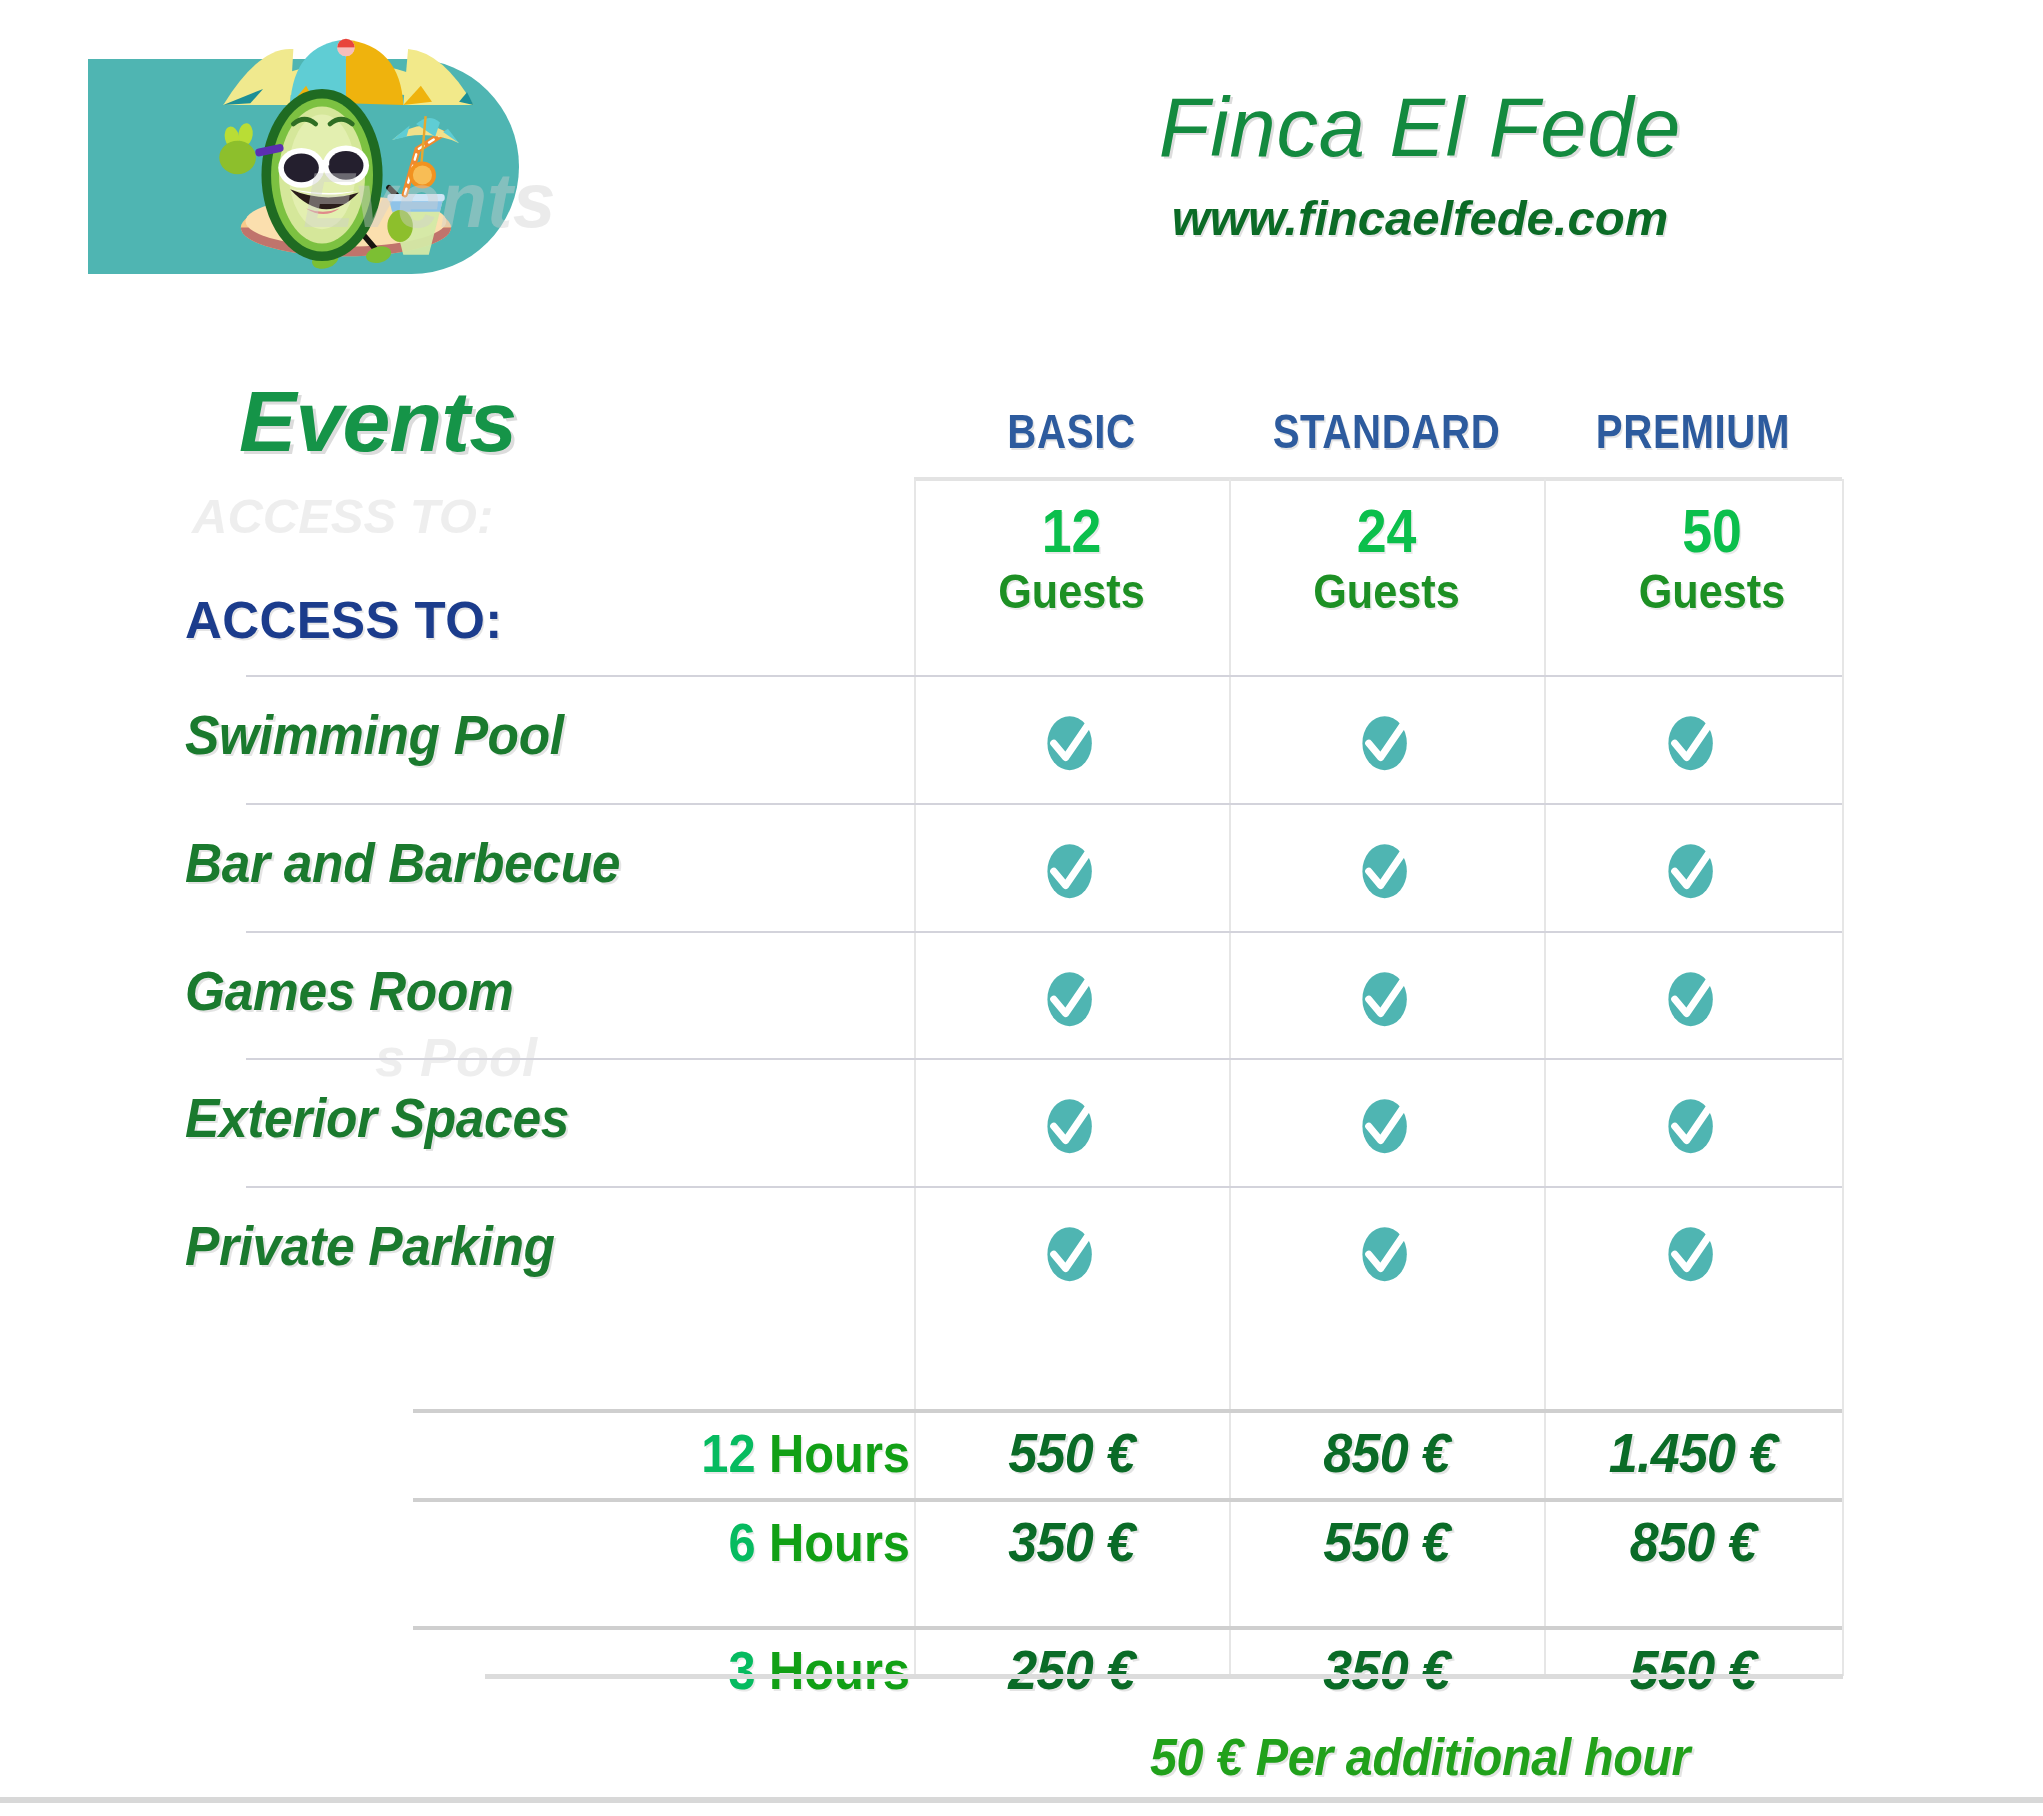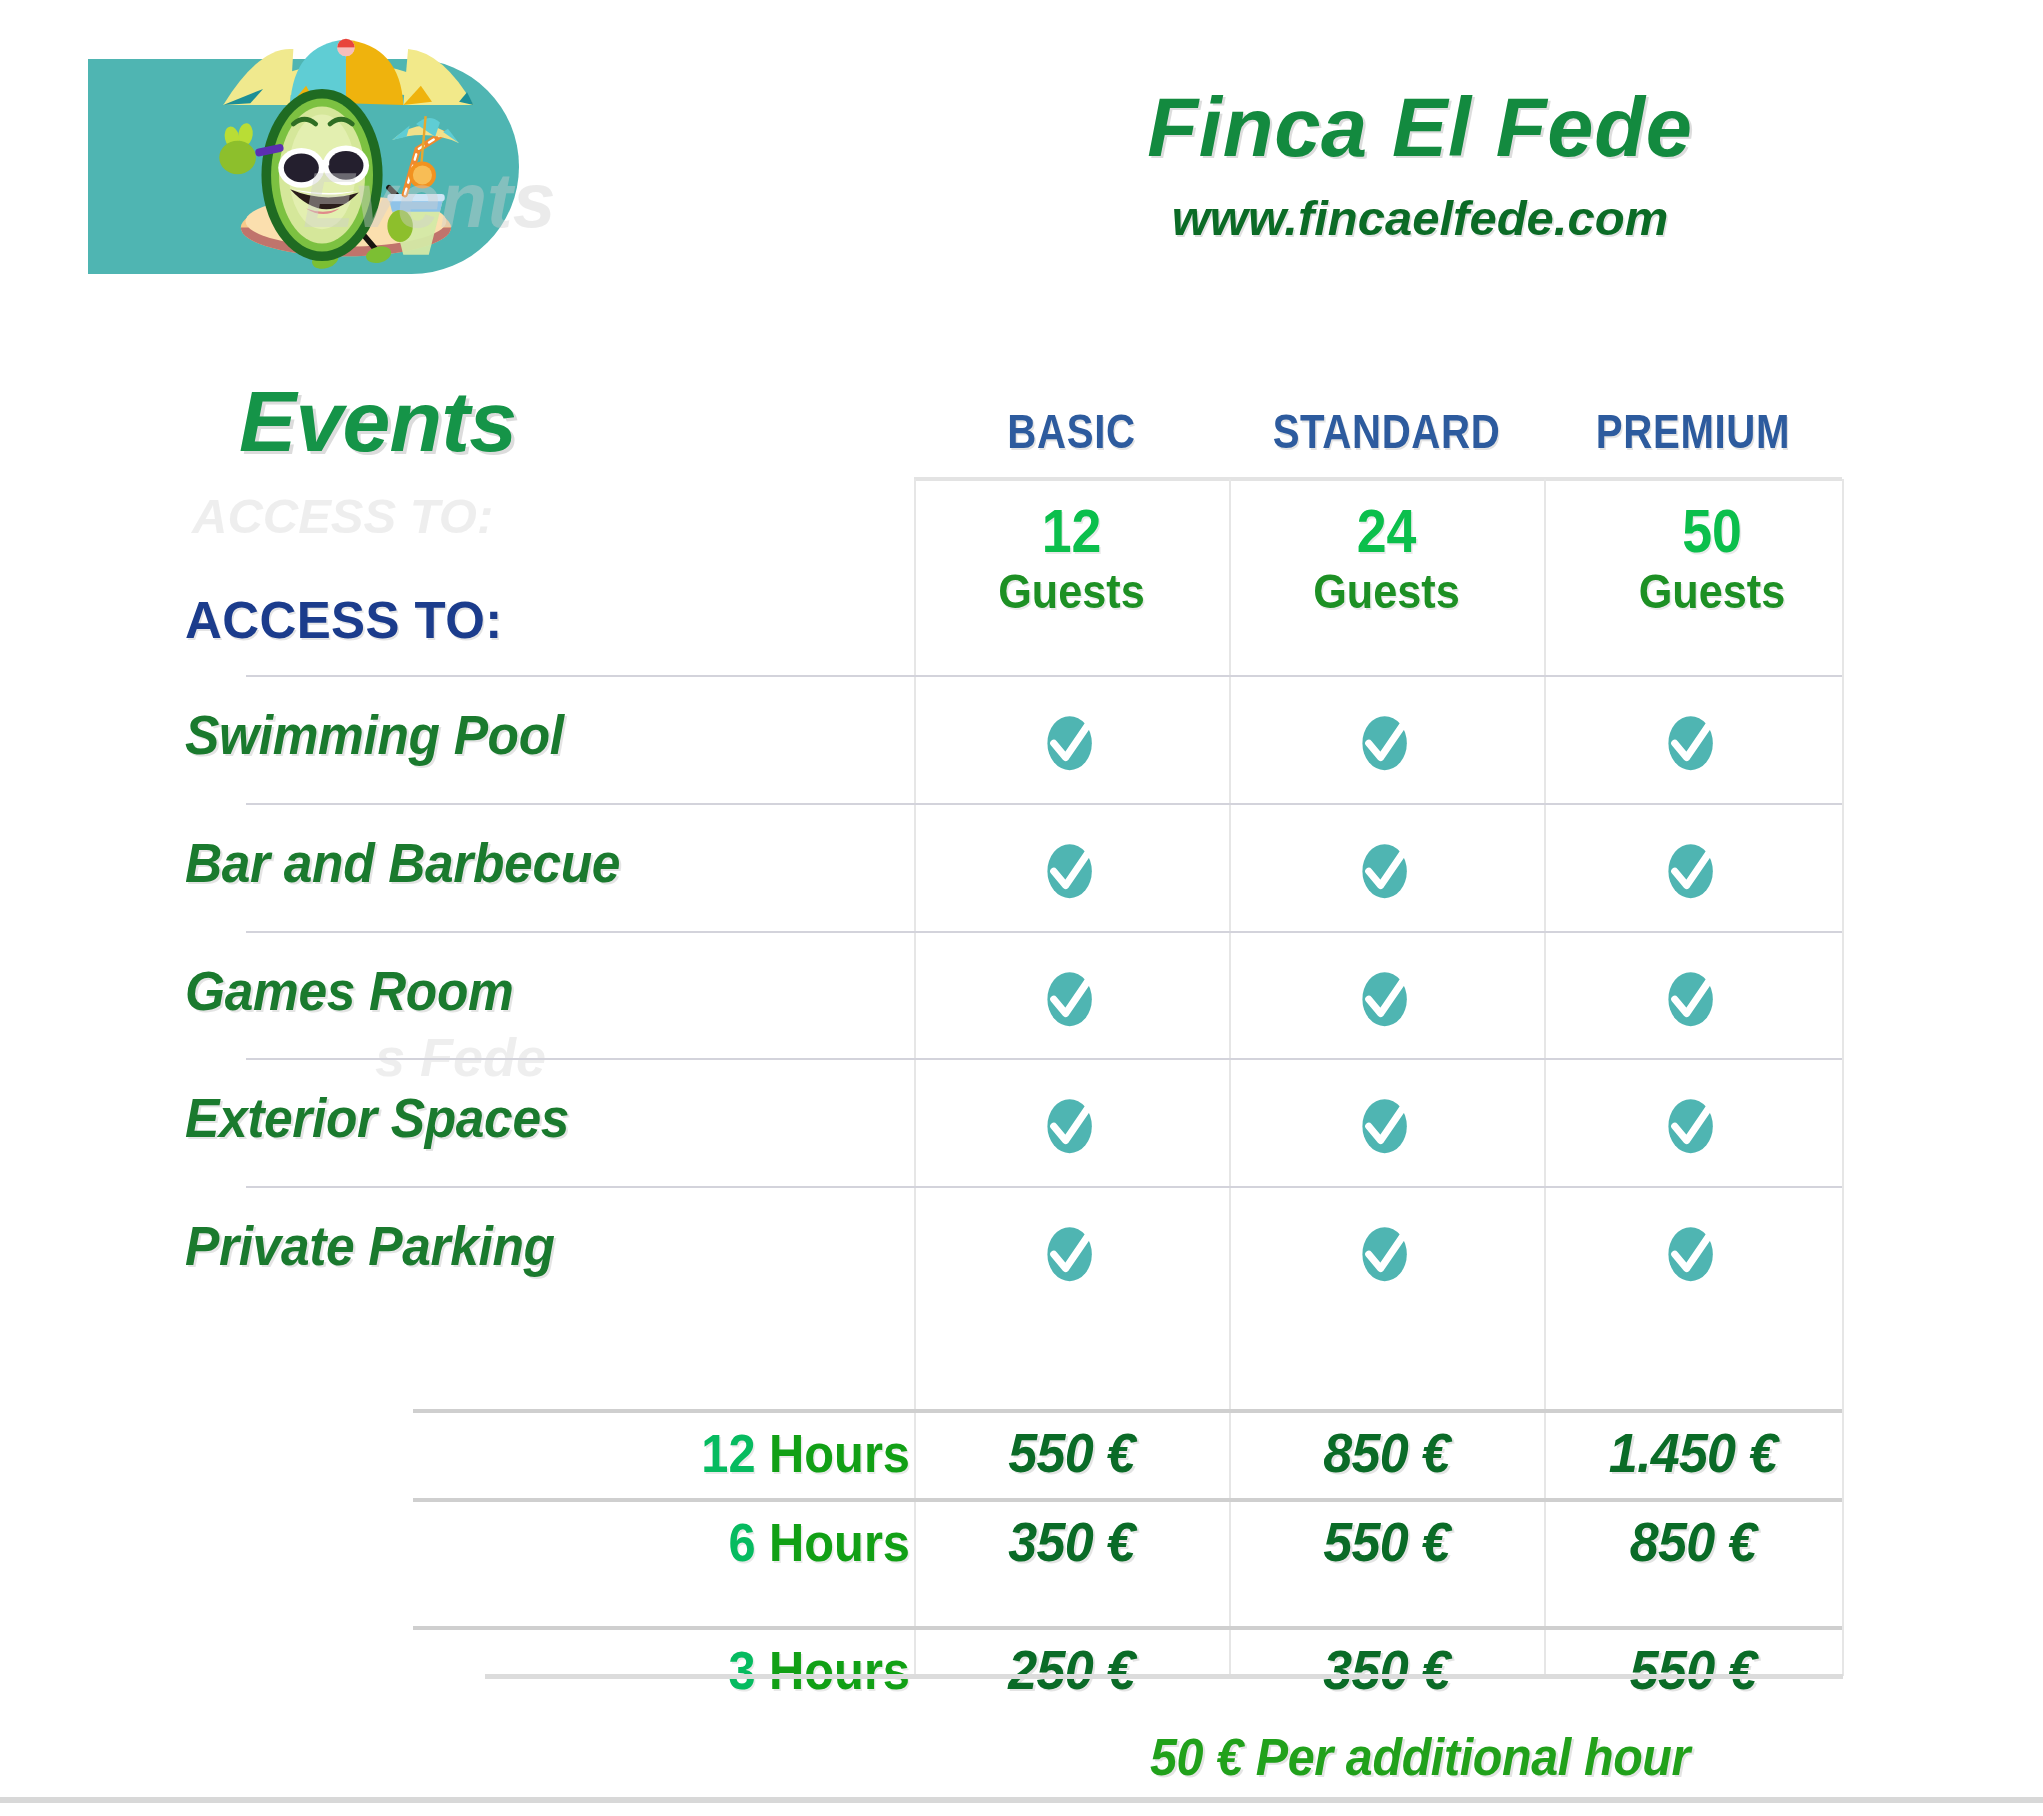--- a/index.html
+++ b/index.html
@@ -45,21 +45,21 @@
   }
 
   
   #brand-title {
     position: absolute;
     left: 1061px;
     top: 80px;
     width: 718px;
     text-align: center;
     font-size: 83px;
-    font-weight: bold;
+    font-weight: normal;
     font-style: italic;
     color: #138a3f;
     letter-spacing: 0.8px;
     text-shadow: 2.4px 2.4px 0 rgba(180,180,180,0.45);
     white-space: nowrap;
   }
   #brand-url {
     position: absolute;
     left: 1061px;
     top: 190px;
@@ -399,21 +399,21 @@
       <circle cx="274" cy="182" r="12" fill="#f8bd55"></circle>
     </svg>
   </div>
 
   <div id="brand-title">Finca El Fede</div>
   <div id="brand-url">www.fincaelfede.com</div>
 
   <div id="ghost-layer">
       <div class="ghost" style="left: 303px; top: 156px; font-size: 77px; color: rgba(208, 208, 208, 0.42);">Events</div>
       <div class="ghost" style="left: 192px; top: 488px; font-size: 49px; color: rgba(212, 212, 212, 0.4);">ACCESS TO:</div>
-      <div class="ghost" style="left: 375px; top: 1026px; font-size: 54px; color: rgba(210, 210, 210, 0.38);">s Fede</div>
+      <div class="ghost" style="left: 375px; top: 1026px; font-size: 54px; color: rgba(210, 210, 210, 0.38);">s Pool</div>
     </div>
 
   <div id="events-title">Events</div>
   <div id="access-to">ACCESS TO:</div>
 
   <div id="plan-grid">
     <div class="hdr-rule"></div>
     <div class="col-line l0"></div>
     <div class="col-line l1"></div>
     <div class="col-line l2"></div>

